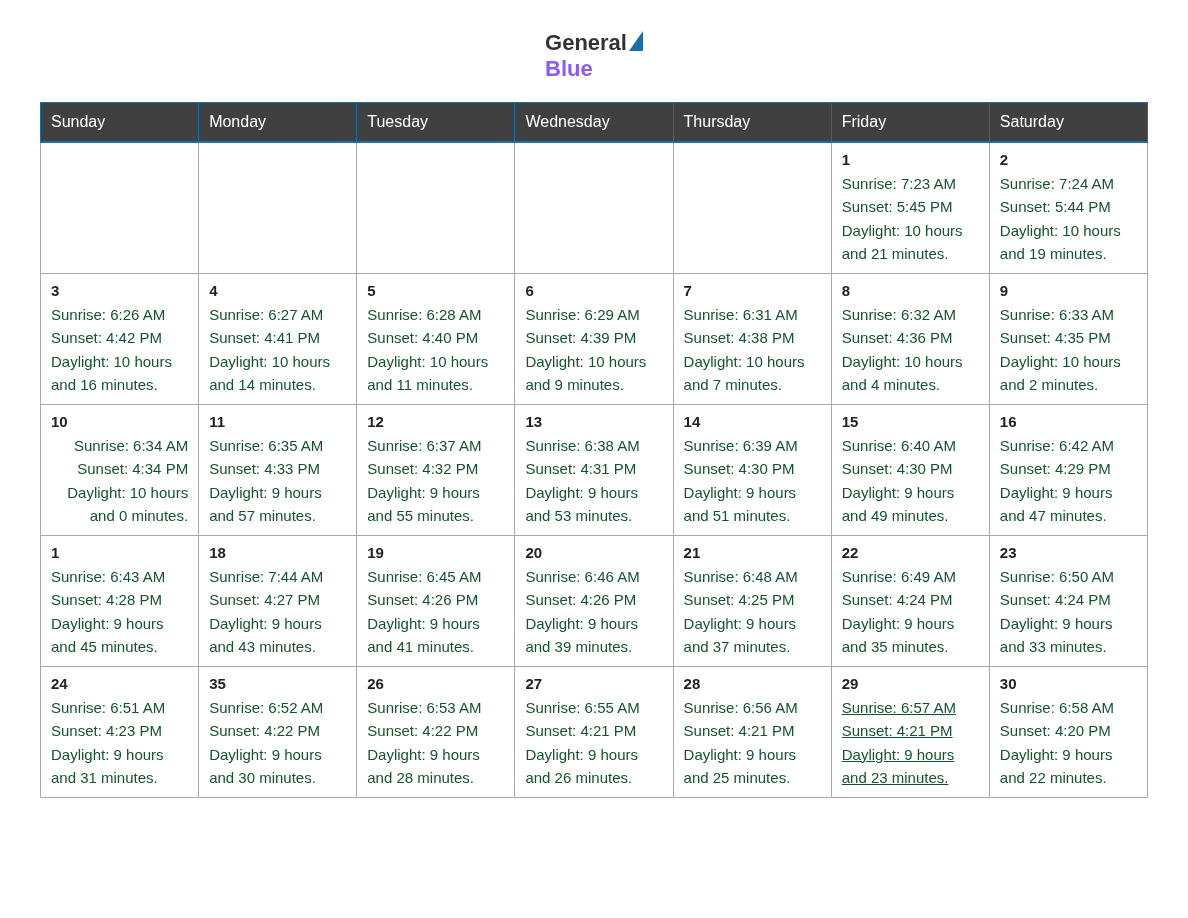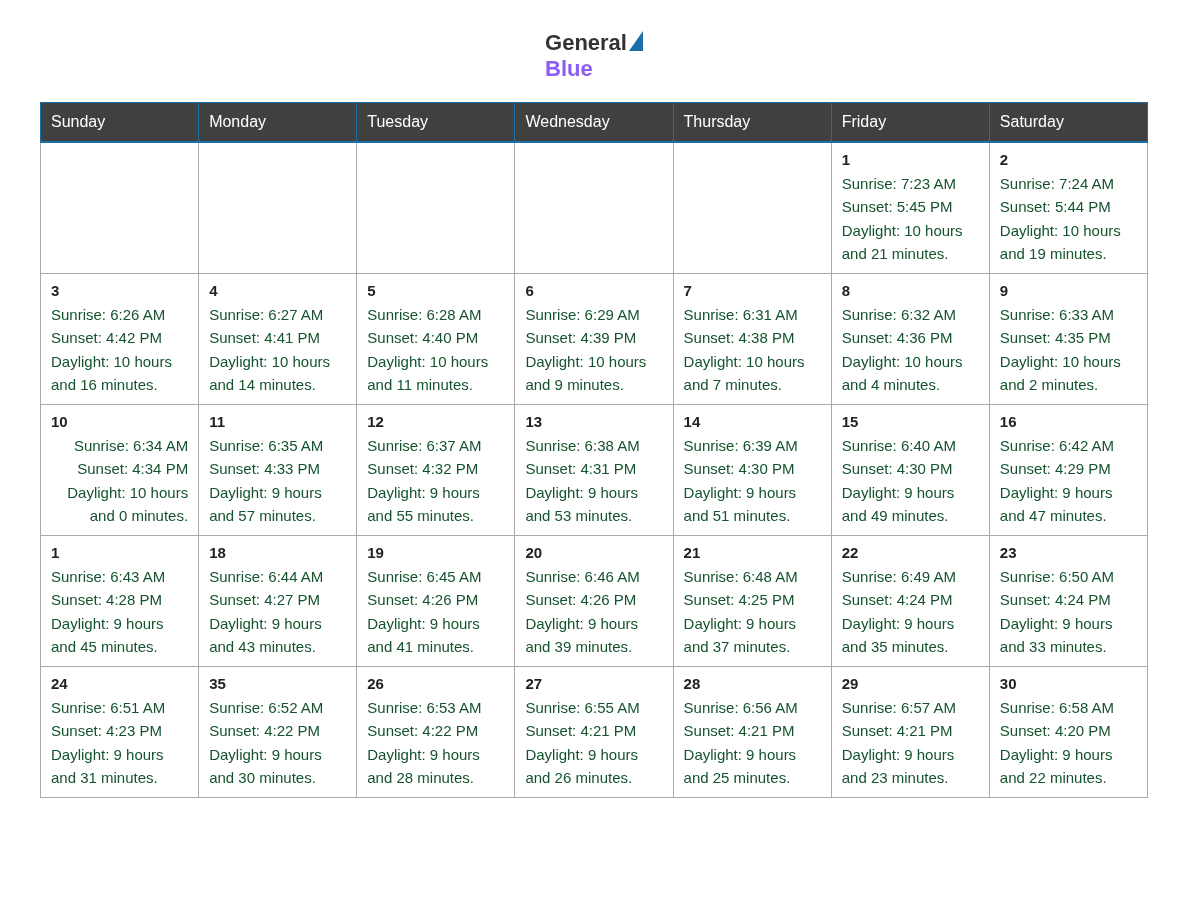--- a/index.html
+++ b/index.html
@@ -239,21 +239,21 @@
       </tr>
       <tr>
         <td>
           <span class="day-number">1</span>
           <div class="day-info" style="white-space: pre-line;">Sunrise: 6:43 AM
 Sunset: 4:28 PM
 Daylight: 9 hours and 45 minutes.</div>
         </td>
         <td>
           <span class="day-number">18</span>
-          <div class="day-info" style="white-space: pre-line;">Sunrise: 6:44 AM
+          <div class="day-info" style="white-space: pre-line;">Sunrise: 7:44 AM
 Sunset: 4:27 PM
 Daylight: 9 hours and 43 minutes.</div>
         </td>
         <td>
           <span class="day-number">19</span>
           <div class="day-info" style="white-space: pre-line;">Sunrise: 6:45 AM
 Sunset: 4:26 PM
 Daylight: 9 hours and 41 minutes.</div>
         </td>
         <td>
@@ -307,21 +307,21 @@
 Daylight: 9 hours and 26 minutes.</div>
         </td>
         <td>
           <span class="day-number">28</span>
           <div class="day-info" style="white-space: pre-line;">Sunrise: 6:56 AM
 Sunset: 4:21 PM
 Daylight: 9 hours and 25 minutes.</div>
         </td>
         <td>
           <span class="day-number">29</span>
-          <div class="day-info" style="white-space: pre-line;">Sunrise: 6:57 AM
+          <div class="day-info" style="white-space: pre-line; text-decoration: underline;">Sunrise: 6:57 AM
 Sunset: 4:21 PM
 Daylight: 9 hours and 23 minutes.</div>
         </td>
         <td>
           <span class="day-number">30</span>
           <div class="day-info" style="white-space: pre-line;">Sunrise: 6:58 AM
 Sunset: 4:20 PM
 Daylight: 9 hours and 22 minutes.</div>
         </td>
       </tr>

